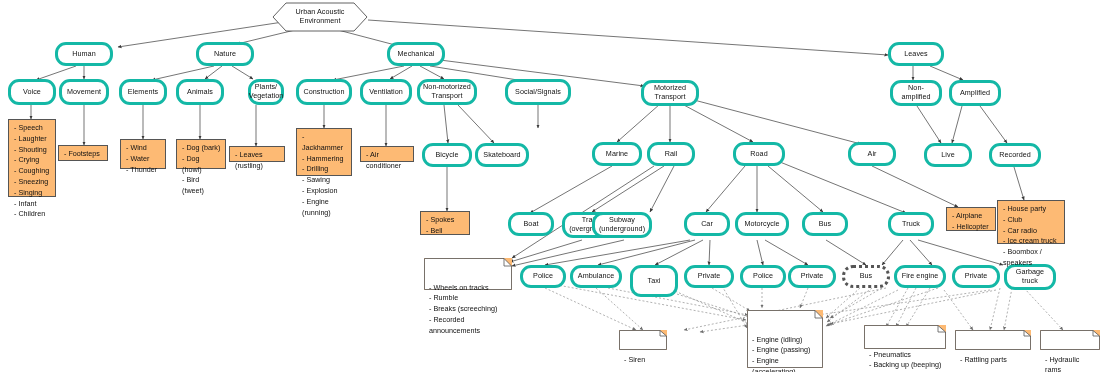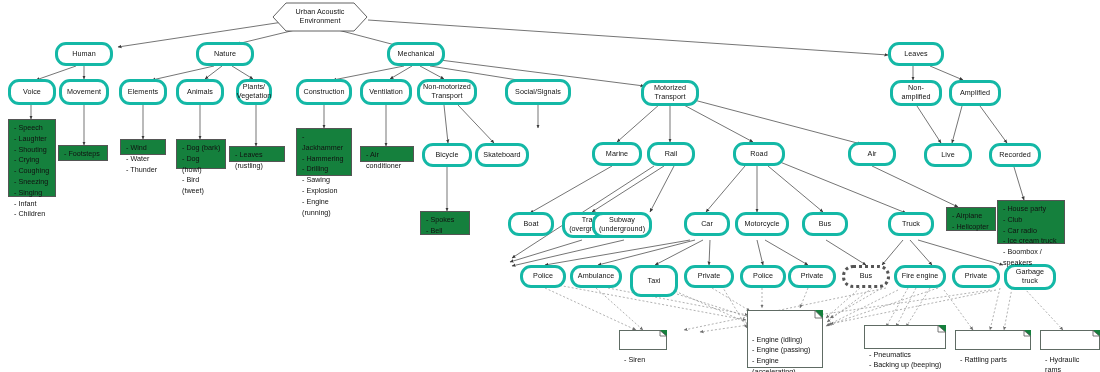--- a/index.html
+++ b/index.html
@@ -33,21 +33,21 @@
   }
   .node.hex .hexbody{
     position:absolute;left:0;top:0;width:100%;height:100%;
   }
   .node.hex .hexlabel{position:relative;z-index:2;}
   .node.dotted{border-style:dotted;border-color:#555;}
   .note{
     position:absolute;
     box-sizing:border-box;
     border:1px solid #555555;
-    background:#15803d;
+    background:#fdba74;
     color:#111111;
     font-size:7.2px;
     line-height:1.5;
     padding:3px 4px 3px 5px;
     white-space:pre-line;
     z-index:3;
   }
   .note.fold{border:none;padding:0;}
   .note.fold .foldsvg{position:absolute;left:0;top:0;width:100%;height:100%;}
   .note.fold .foldtext{position:relative;z-index:2;padding:3px 4px 3px 5px;display:block;}
@@ -184,21 +184,21 @@
   <div class="node" style="left:55px;top:42px;width:58px;height:24px;">Human</div>
   <div class="node" style="left:196px;top:42px;width:58px;height:24px;">Nature</div>
   <div class="node" style="left:387px;top:42px;width:58px;height:24px;">Mechanical</div>
   <div class="node" style="left:888px;top:42px;width:56px;height:24px;">Leaves</div>
 
   <div class="node" style="left:8px;top:79px;width:48px;height:26px;">Voice</div>
   <div class="node" style="left:59px;top:79px;width:50px;height:26px;">Movement</div>
 
   <div class="node" style="left:119px;top:79px;width:48px;height:26px;">Elements</div>
   <div class="node" style="left:176px;top:79px;width:48px;height:26px;">Animals</div>
-  <div class="node" style="left:236px;top:79px;width:36px;height:26px;">Plants/
+  <div class="node" style="left:248px;top:79px;width:36px;height:26px;">Plants/
 Vegetation</div>
 
   <div class="node" style="left:296px;top:79px;width:56px;height:26px;">Construction</div>
   <div class="node" style="left:360px;top:79px;width:52px;height:26px;">Ventilation</div>
   <div class="node" style="left:417px;top:79px;width:60px;height:26px;">Non-motorized
 Transport</div>
   <div class="node" style="left:505px;top:79px;width:66px;height:26px;">Social/Signals</div>
   <div class="node" style="left:641px;top:80px;width:58px;height:26px;">Motorized
 Transport</div>
 
@@ -241,21 +241,21 @@
   <div class="note" style="left:8px;top:119px;width:48px;height:78px;">- Speech
 - Laughter
 - Shouting
 - Crying
 - Coughing
 - Sneezing
 - Singing
 - Infant
 - Children</div>
   <div class="note" style="left:58px;top:145px;width:50px;height:16px;">- Footsteps</div>
-  <div class="note" style="left:120px;top:139px;width:46px;height:16px;">- Wind
+  <div class="note" style="left:120px;top:139px;width:46px;height:30px;">- Wind
 - Water
 - Thunder</div>
   <div class="note" style="left:176px;top:139px;width:50px;height:30px;">- Dog (bark)
 - Dog (howl)
 - Bird (tweet)</div>
   <div class="note" style="left:229px;top:146px;width:56px;height:16px;">- Leaves (rustling)</div>
   <div class="note" style="left:296px;top:128px;width:56px;height:48px;">- Jackhammer
 - Hammering
 - Drilling
 - Sawing
@@ -265,20 +265,30 @@
   <div class="note" style="left:420px;top:211px;width:50px;height:24px;">- Spokes
 - Bell</div>
   <div class="note" style="left:946px;top:207px;width:50px;height:24px;">- Airplane
 - Helicopter</div>
   <div class="note" style="left:997px;top:200px;width:68px;height:44px;">- House party
 - Club
 - Car radio
 - Ice cream truck
 - Boombox / speakers</div>
 
+  <div class="note fold" style="left:424px;top:258px;width:88px;height:32px;">
+    <svg class="foldsvg" viewBox="0 0 88 32" preserveAspectRatio="none">
+      <path d="M0.5,0.5 L80,0.5 L87.5,8 L87.5,31.5 L0.5,31.5 z" fill="#ffffff" stroke="#555555" stroke-width="0.8"></path>
+      <path d="M80,0.5 L80,8 L87.5,8" fill="none" stroke="#555555" stroke-width="0.8"></path>
+    </svg>
+    <span class="foldtext">- Wheels on tracks
+- Rumble
+- Breaks (screeching)
+- Recorded announcements</span>
+  </div>
 
   <div class="note fold" style="left:619px;top:330px;width:48px;height:20px;">
     <svg class="foldsvg" viewBox="0 0 48 20" preserveAspectRatio="none">
       <path d="M0.5,0.5 L41,0.5 L47.5,6 L47.5,19.5 L0.5,19.5 z" fill="#ffffff" stroke="#555555" stroke-width="0.8"></path>
       <path d="M41,0.5 L41,6 L47.5,6" fill="none" stroke="#555555" stroke-width="0.8"></path>
     </svg>
     <span class="foldtext">- Siren</span>
   </div>
 
   <div class="note fold" style="left:747px;top:310px;width:76px;height:58px;">

